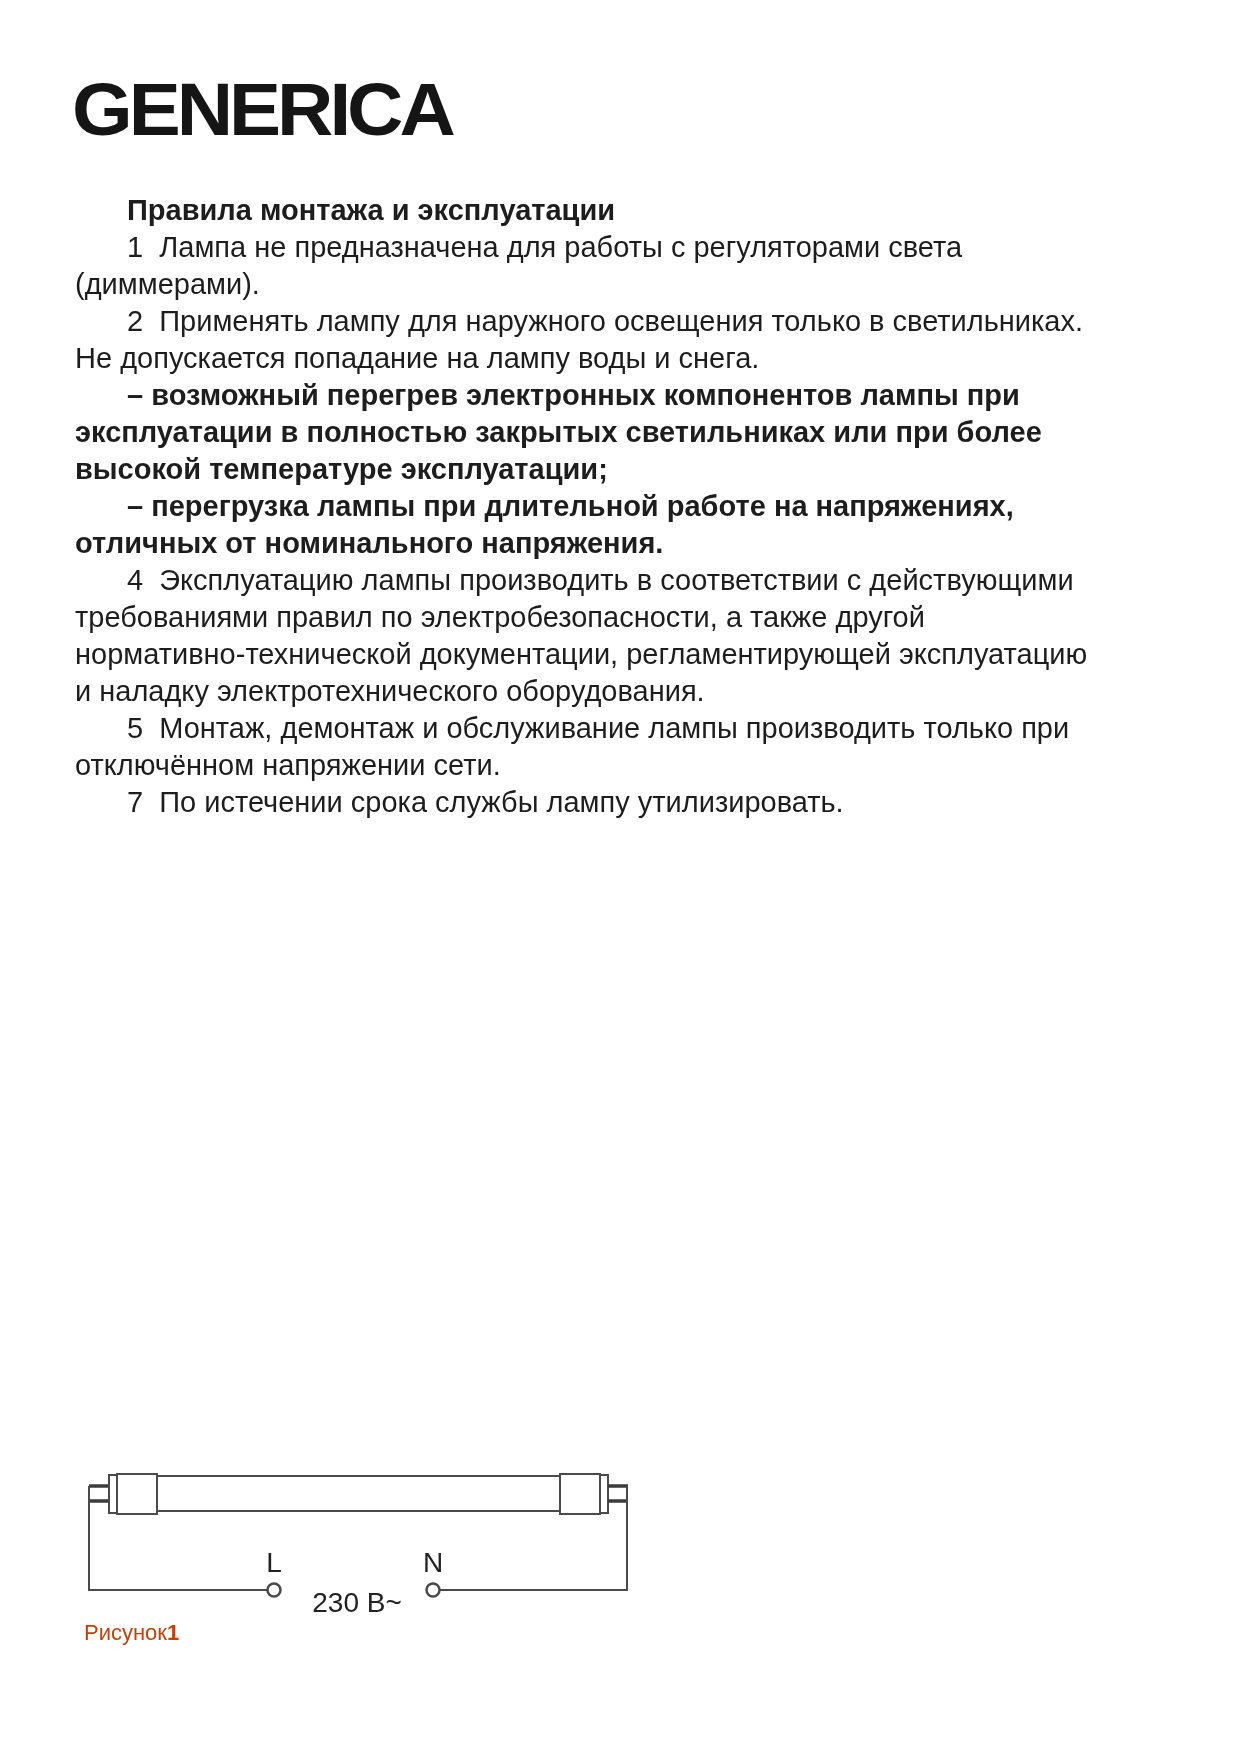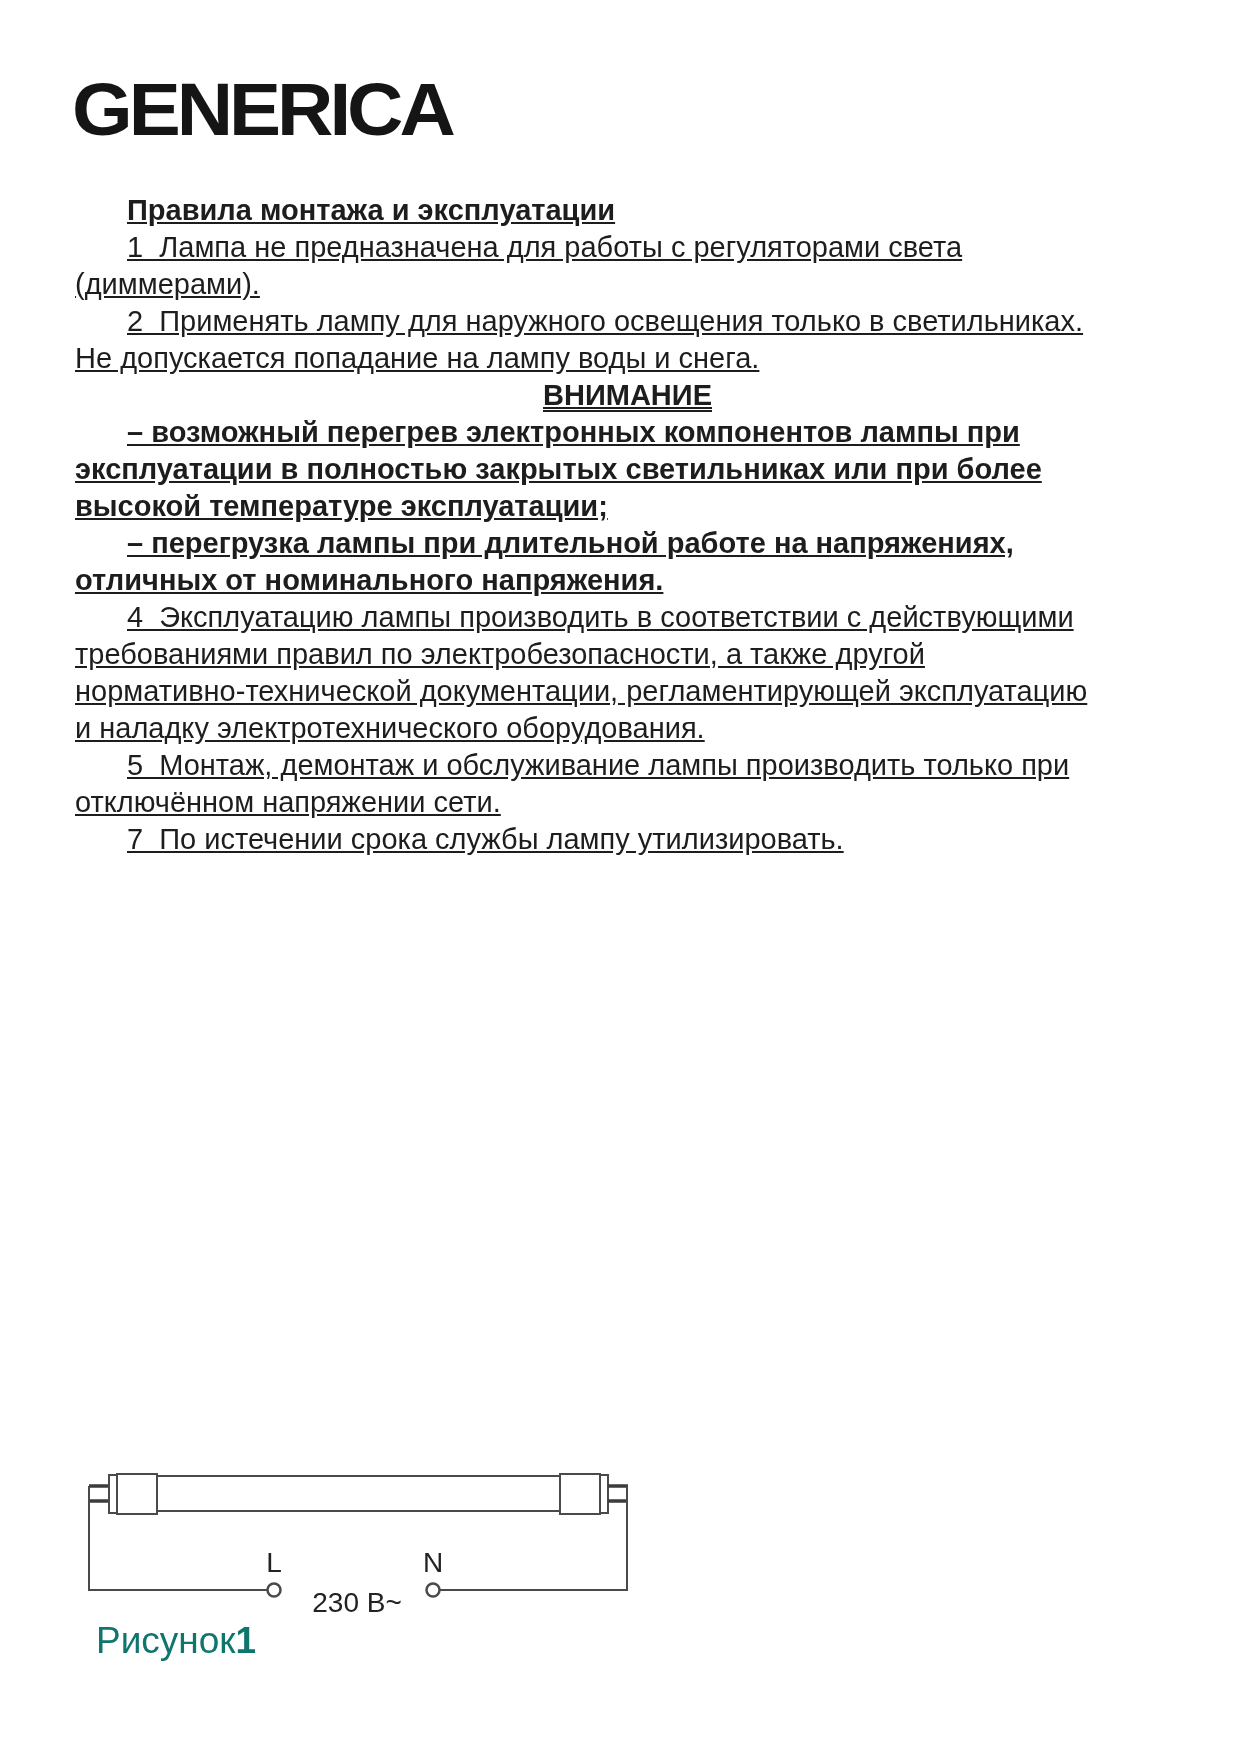--- a/index.html
+++ b/index.html
@@ -29,21 +29,20 @@
     transform-origin: left top;
   }
   .content {
     position: absolute;
     left: 75px;
     top: 160px;
     width: 1105px;
     font-size: 29px;
     line-height: 37px;
     color: #1d1d1d;
-    text-decoration: underline;
   }
   .content p {
     margin: 0;
     white-space: pre-line;
   }
   .indent { text-indent: 52px; }
   .bold { font-weight: bold; }
   .attention {
     text-align: center;
     font-weight: bold;
@@ -63,41 +62,40 @@
   .fig-rect { stroke: #4a4a4a; stroke-width: 2; fill: #ffffff; }
   .fig-pin  { stroke: #3c3c3c; stroke-width: 3.5; fill: none; }
   .fig-term { stroke: #4a4a4a; stroke-width: 2.5; fill: #ffffff; }
   .fig-text {
     font-family: "Liberation Sans", sans-serif;
     font-size: 28px;
     fill: #222222;
   }
   .caption {
     position: absolute;
-    left: 96px;
+    left: 84px;
     top: 1588px;
-    font-size: 37px;
-    color: #0f766e;
+    font-size: 22px;
+    color: #c2410c;
   }
   .caption b { font-weight: bold; }
 </style>
 </head>
 <body>
 
 <div class="page">
 
   <div class="logo">GENERICA</div>
 
   <div class="content">
     <p class="indent bold">Правила монтажа и эксплуатации</p>
     <p class="indent">1&nbsp; Лампа не предназначена для работы с регуляторами света
 (диммерами).</p>
     <p class="indent">2&nbsp; Применять лампу для наружного освещения только в светильниках.
 Не допускается попадание на лампу воды и снега.</p>
-    <p class="attention">ВНИМАНИЕ</p>
     <p class="indent bold">– возможный перегрев электронных компонентов лампы при
 эксплуатации в полностью закрытых светильниках или при более
 высокой температуре эксплуатации;</p>
     <p class="indent bold">– перегрузка лампы при длительной работе на напряжениях,
 отличных от номинального напряжения.</p>
     <p class="indent">4&nbsp; Эксплуатацию лампы производить в соответствии с действующими
 требованиями правил по электробезопасности, а также другой
 нормативно-технической документации, регламентирующей эксплуатацию
 и наладку электротехнического оборудования.</p>
     <p class="indent">5&nbsp; Монтаж, демонтаж и обслуживание лампы производить только при

